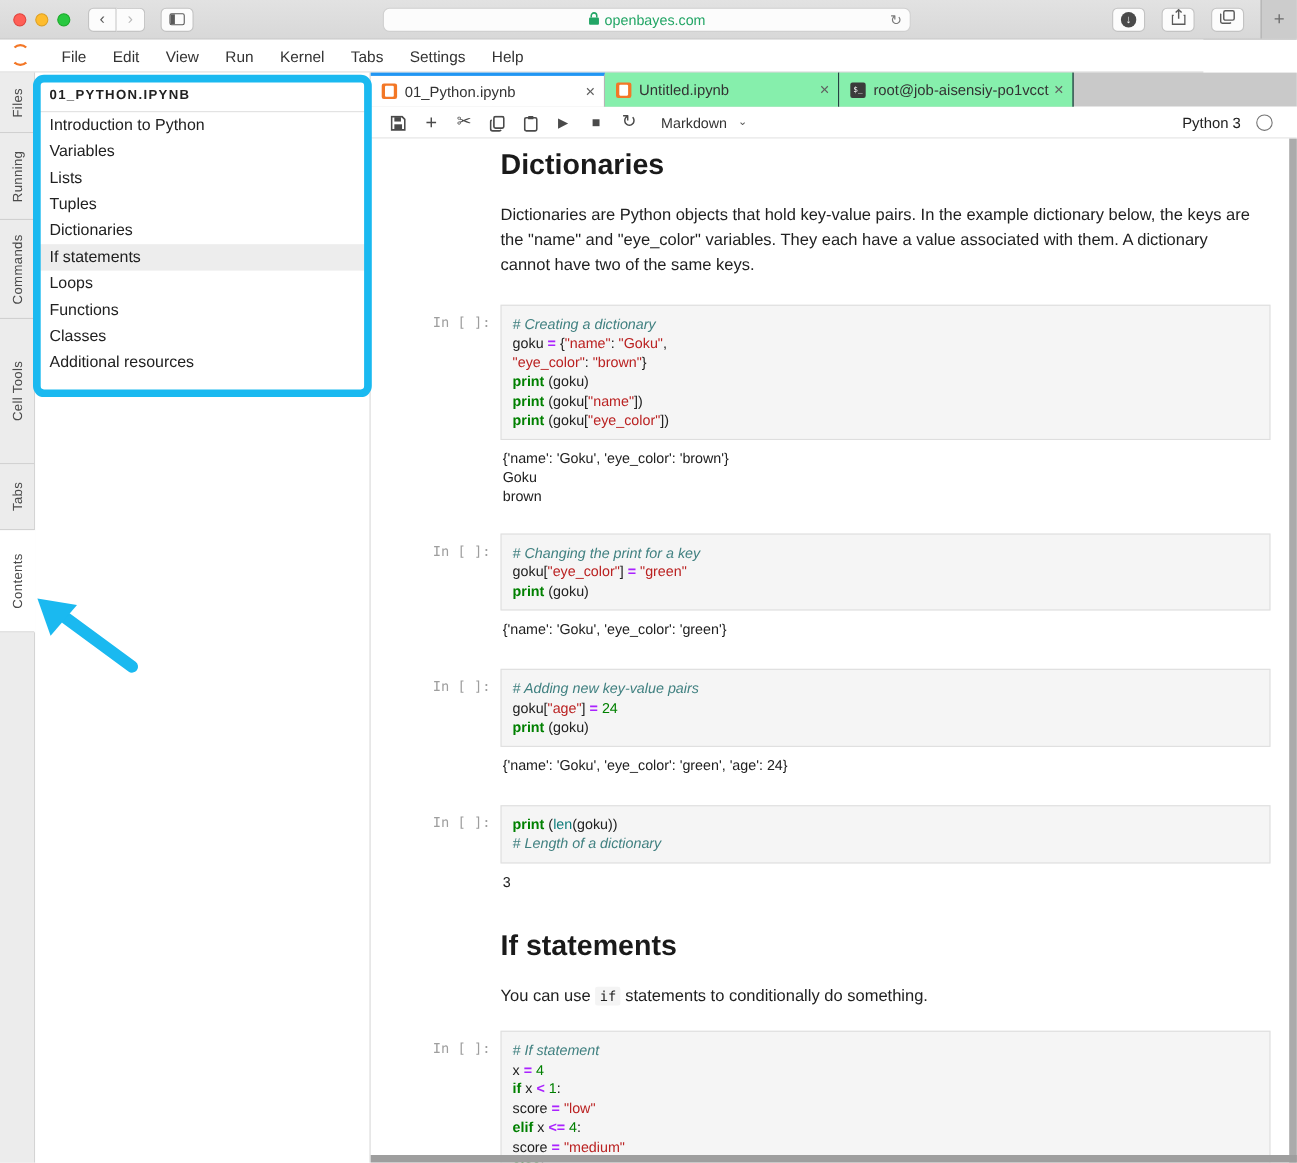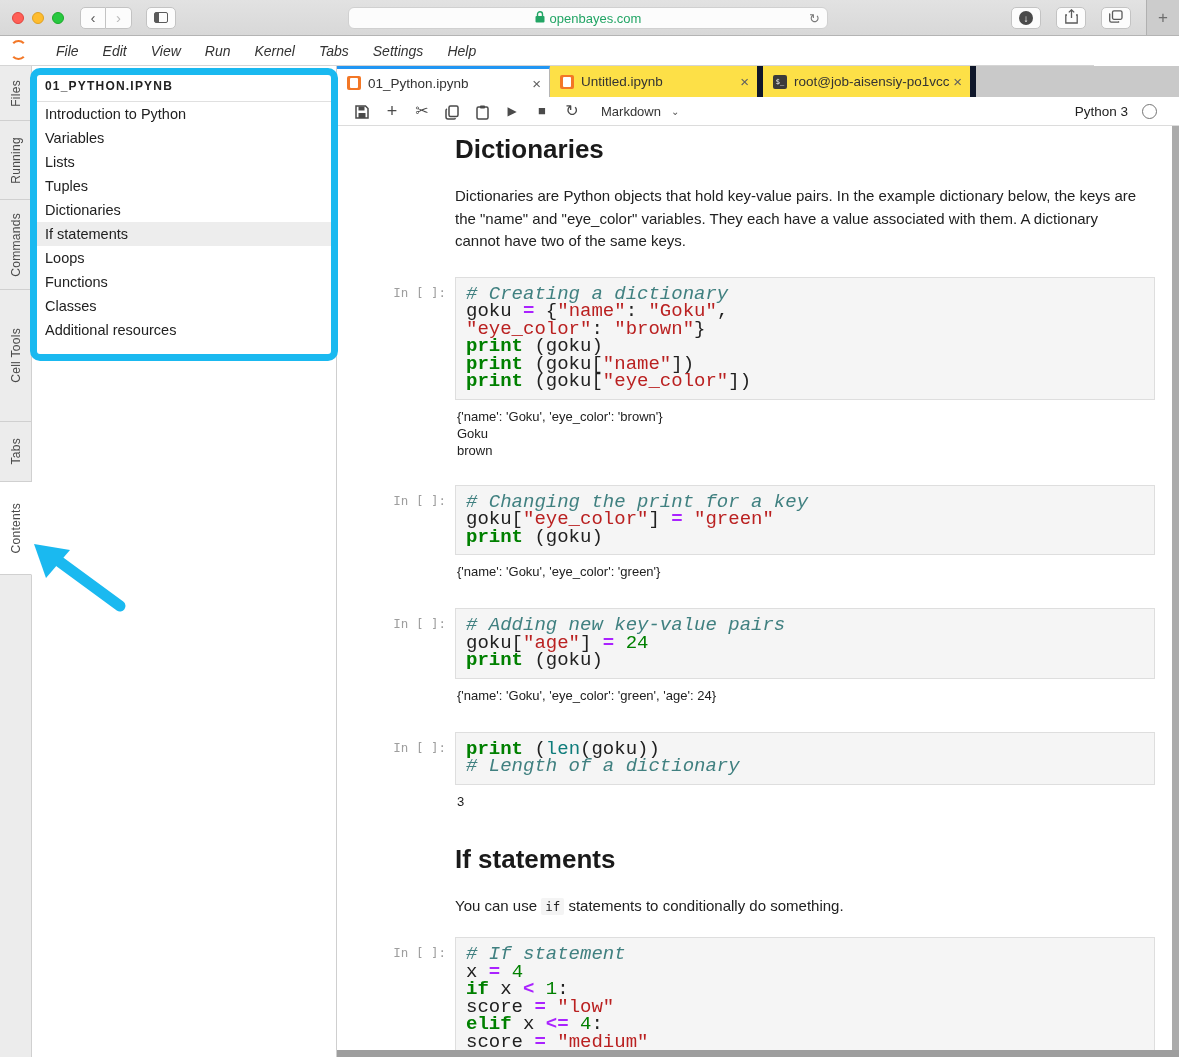--- a/index.html
+++ b/index.html
@@ -32,21 +32,21 @@
   .right-btns { position:absolute; right:48px; top:7px; display:flex; gap:15px; }
   .right-btns .chrome-btn { width:30px; }
   .dl-circle { width:14px; height:14px; border-radius:50%; background:#4a4a4a; color:#fff; font-size:10px;
     display:flex; align-items:center; justify-content:center; }
   .newtab-zone { position:absolute; right:0; top:0; width:33px; height:35px; background:#cccccc;
     border-left:1px solid #b0b0b0; display:flex; align-items:center; justify-content:center;
     color:#6d6d6d; font-size:17px; }
 
   
   .menubar { position:absolute; left:0; top:36px; width:1094px; height:30px; background:#fff;
-    border-bottom:1px solid #d5d5d5; display:flex; align-items:center;font-style:italic; }
+    border-bottom:1px solid #d5d5d5; display:flex; align-items:center; }
   .jlogo { width:22px; height:22px; margin-left:8px; position:relative; }
   .jlogo .arc { position:absolute; left:2px; width:17px; height:17px; border-radius:50%; border:2.5px solid transparent; }
   .jlogo .arc.top { top:0px; border-top-color:#f37726; transform:rotate(0deg); }
   .jlogo .arc.bot { top:3px; border-bottom-color:#f37726; }
   .menu-items { display:flex; margin-left:14px; }
   .menu-item { padding:0 12px; font-size:14px; color:#333; line-height:30px; }
 
   
   .main { position:absolute; left:0; top:66px; width:1179px; height:991px; display:flex; }
   .side-strip { width:32px; background:#ececec; border-right:1px solid #d0d0d0; display:flex; flex-direction:column; }
@@ -57,21 +57,21 @@
   .side-strip .filler { flex:1; background:#ececec; }
   .side-panel { width:305px; background:#fff; border-right:1px solid #cfcfcf; }
   .toc-header { font-size:12px; font-weight:bold; letter-spacing:1.2px; color:#212121;
     padding:13px 0 8px 13px; border-bottom:1px solid #e0e0e0; }
   .toc-item { font-size:14.5px; color:#212121; padding:4px 0 4px 13px; line-height:16px; }
   .toc-item.active { background:#ededed; }
 
   
   .dock { flex:1; display:flex; flex-direction:column; position:relative; }
   .tabbar { height:31px; background:#c9c9c9; display:flex; align-items:stretch; }
-  .doc-tab { width:213px; background:#fde047; border-right:6px solid #0f172a; display:flex; align-items:center;
+  .doc-tab { width:213px; background:#86efac; border-right:1px solid #0f172a; display:flex; align-items:center;
     padding:0 8px 0 10px; font-size:13.5px; color:#333; position:relative; }
   .doc-tab .label { flex:1; white-space:nowrap; overflow:hidden; margin-left:7px; }
   .doc-tab .close { color:#5f5f5f; font-size:15px; margin-left:4px; }
   .doc-tab.active { background:#fff; border-top:3px solid #2196f3; border-right:1px solid #b5b5b5; }
   .nb-icon { width:14px; height:14px; background:#f37726; border-radius:2px; position:relative; flex:none; }
   .nb-icon::before { content:""; position:absolute; left:3px; top:2px; width:8px; height:10px; background:#fff; border-radius:1px; }
   .term-icon { width:14px; height:14px; background:#3b3b3b; border-radius:2px; color:#fff; font-size:7px;
     font-family:"DejaVu Sans Mono", monospace; display:flex; align-items:center; justify-content:center; flex:none; }
 
   .toolbar { height:29px; background:#fff; border-bottom:1px solid #dcdcdc; display:flex; align-items:center;
@@ -87,21 +87,21 @@
   
   .nb { flex:1; background:#fff; overflow:hidden; position:relative; padding-right:24px; }
   .md-heading { margin:8px 0 0 118px; font-size:26px; font-weight:600; color:#1a1a1a; }
   .md-para { margin:20px 0 0 118px; max-width:690px; font-size:15px; line-height:1.5; color:#212121; }
   .inline-code { font-family:"DejaVu Sans Mono", monospace; font-size:12.5px; background:#f4f4f4;
     padding:1px 4px; border-radius:2px; }
   .cell { display:flex; margin-top:24px; }
   .prompt { width:118px; flex:none; text-align:right; padding:8px 9px 0 0; color:#9e9e9e;
     font-family:"DejaVu Sans Mono", monospace; font-size:12.5px; }
   .input { flex:1; background:#f5f5f5; border:1px solid #dedede; padding:8px 10px;
-    font-family:Liberation Mono, monospace; font-size:19px; line-height:17.5px; color:#212121; }
+    font-family:Liberation Sans, sans-serif; font-size:13px; line-height:17.5px; color:#212121; }
   .output { margin:8px 0 0 120px; font-family:Liberation Sans, sans-serif; font-size:13px;
     line-height:17px; color:#212121; white-space:pre; }
   .tk-c{color:#408080;font-style:italic}
   .tk-k{color:#008000;font-weight:bold}
   .tk-s{color:#ba2121}
   .tk-n{color:#008000}
   .tk-o{color:#aa22ff;font-weight:bold}
   .tk-b{color:#0e7c7b}
   .tk-t{color:#212121}
 

